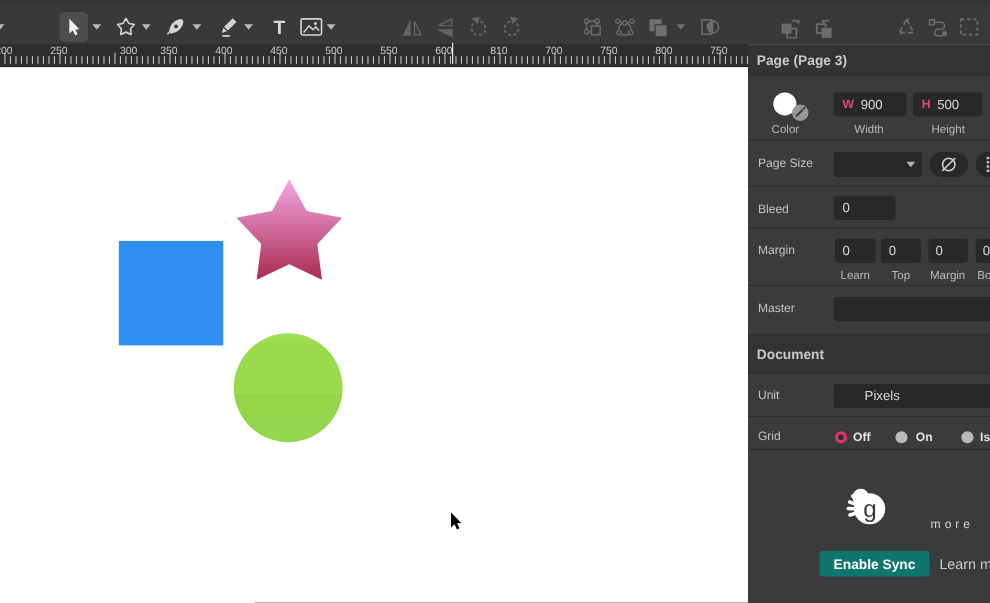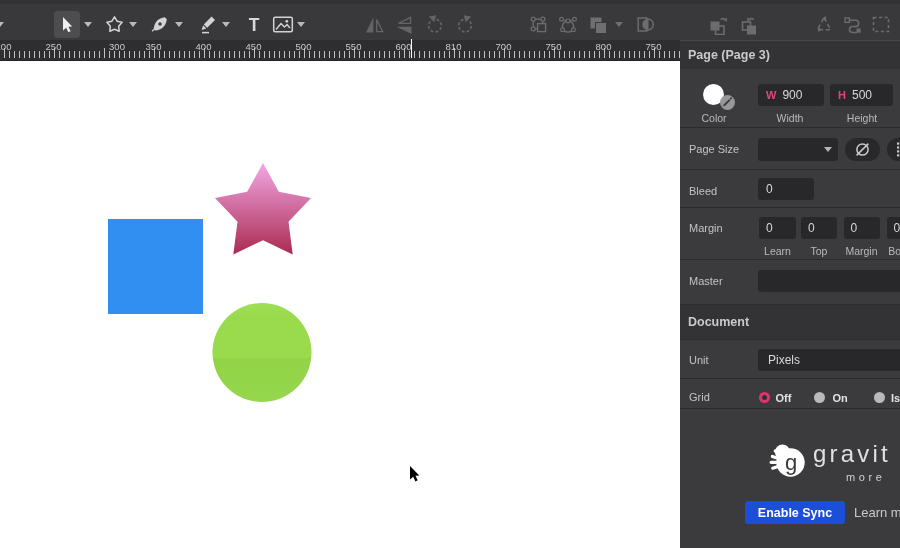--- a/index.html
+++ b/index.html
@@ -46,21 +46,21 @@
     display:flex; align-items:center; color:#d8d8d8; font-size:12px; }
   .field .pfx { font-weight:bold; font-size:11px; margin-right:6px; }
   .sublabel { position:absolute; color:#b9b9b9; font-size:10.5px;
     transform:translateX(-50%); white-space:nowrap; }
   .radio { position:absolute; width:11px; height:11px; border-radius:50%; }
   .radio.on { background:#2e2e30; border:3px solid #e0336e; }
   .radio.off { background:#b9b9ba; }
   .rlab { position:absolute; color:#e3e3e3; font-size:11px; font-weight:bold; }
 
   #enable-sync { position:absolute; left:65px; top:460px; width:100px; height:23px;
-    background:#1d4ed8; border-radius:3px; color:#ffffff; font-size:12.5px;
+    background:#0f766e; border-radius:3px; color:#ffffff; font-size:12.5px;
     font-weight:bold; display:flex; align-items:center; justify-content:center; }
   #learn-more { position:absolute; left:174px; top:464px; color:#c9c9c9;
     font-size:13px; white-space:nowrap; }
 
   .brand-word { position:absolute; left:133px; top:399px; color:#e0e0e0;
     font-size:24px; font-weight:300; letter-spacing:3.2px; }
   .brand-sub { position:absolute; left:166px; top:430px; color:#d2d2d2;
     font-size:11px; letter-spacing:3.6px; }
 </style>
 </head>
@@ -485,21 +485,21 @@
       <span style="padding-left:8px"></span>
     </div>
 
     <div class="sep" style="top:263px"></div>
 
     <div class="sect-head" style="top:264px;height:34px">Document</div>
     <div class="sep" style="top:298px"></div>
 
     <div class="plabel" style="left:9px;top:313px">Unit</div>
     <div class="field" style="left:78px;top:308px;width:164px">
-      <span style="padding-left:10px">Pixels</span>
+      <span style="padding-left:28px">Pixels</span>
     </div>
 
     <div class="sep" style="top:337px"></div>
 
     <div class="plabel" style="left:9px;top:350px">Grid</div>
     <div id="grid-radios">
         <div class="radio on" style="left:79px;top:351px"></div>
         <div class="rlab" style="left:95.5px;top:350.5px">Off</div>
         <div class="radio off" style="left:134px;top:351px"></div>
         <div class="rlab" style="left:152.5px;top:351px">On</div>
@@ -513,20 +513,19 @@
       <circle cx="21.5" cy="20.5" r="14.2" fill="#ffffff"></circle>
       <circle cx="13.5" cy="10" r="7.6" fill="#ffffff"></circle>
       <g stroke="#ffffff" stroke-width="3.2" stroke-linecap="round">
         <line x1="6.2" y1="9" x2="10.2" y2="12"></line>
         <line x1="3.4" y1="14.4" x2="8.1" y2="16"></line>
         <line x1="2.1" y1="20.3" x2="7.1" y2="20.4"></line>
         <line x1="3.7" y1="26.2" x2="8.4" y2="24.7"></line>
       </g>
       <text x="22" y="28" text-anchor="middle" font-family="Liberation Sans, sans-serif" font-size="22" fill="#39393b">g</text>
     </svg>
-    <div class="brand-word">gravit</div>
     <div class="brand-sub">more</div>
 
     <div id="enable-sync">Enable Sync</div>
     <div id="learn-more">Learn more</div>
   </div>
 
 </div>
 
 </body></html>

